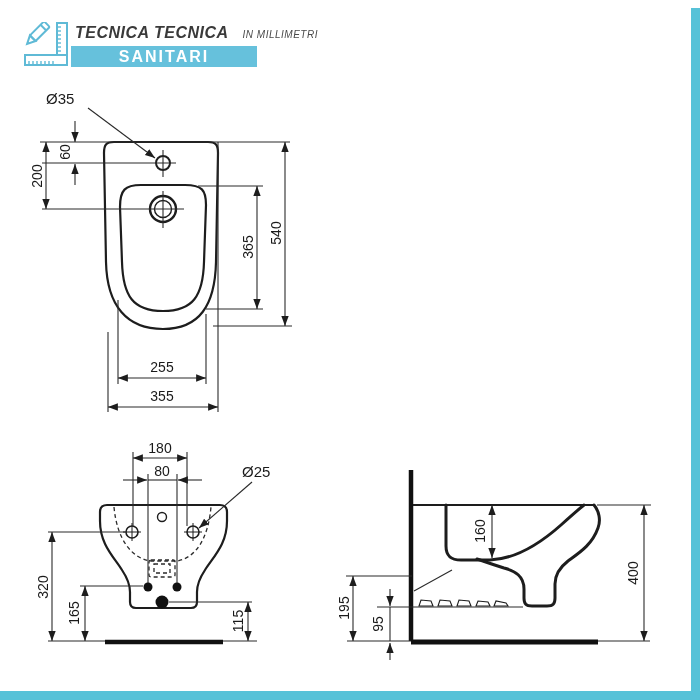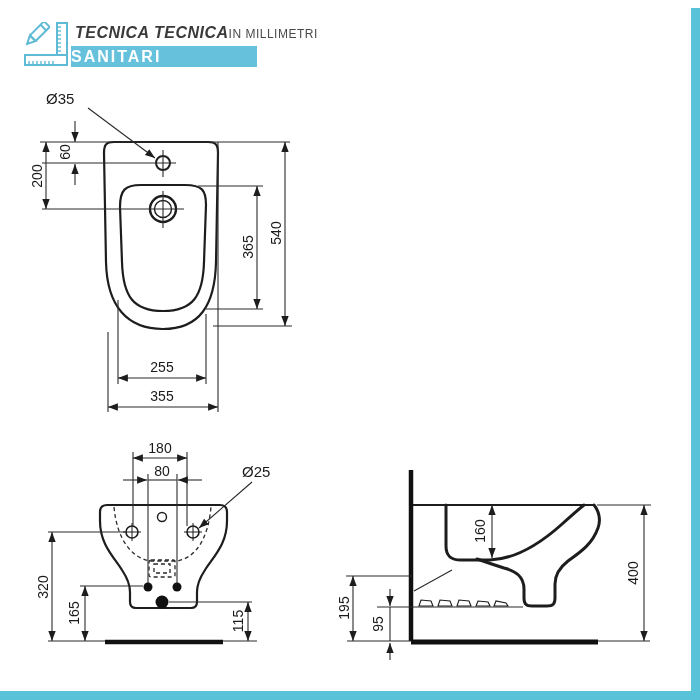--- a/index.html
+++ b/index.html
@@ -8,23 +8,23 @@
     font-family:"Liberation Sans",sans-serif;overflow:hidden;
   }
   
   .border-right{position:absolute;top:8px;right:0;width:9px;height:692px;background:#57c2d8;}
   .border-bottom{position:absolute;left:0;bottom:0;width:700px;height:9px;background:#57c2d8;}
 
   
   .header-icon{position:absolute;left:24px;top:22px;width:46px;height:46px;}
   .title-row{position:absolute;left:75px;top:24px;white-space:nowrap;}
   .title{font-size:16px;font-weight:bold;font-style:italic;color:#3a3a3a;letter-spacing:.5px;}
-  .subtitle{font-size:12px;color:#4a4a4a;letter-spacing:.5px;}
+  .subtitle{font-size:10px;font-style:italic;color:#4a4a4a;margin-left:14px;letter-spacing:.5px;}
   .band{position:absolute;left:71px;top:46px;width:186px;height:21px;background:#66c1dc;
-        display:flex;align-items:center;}
+        display:flex;align-items:center;justify-content:center;}
   .band span{color:#ffffff;font-size:16px;font-weight:bold;letter-spacing:2px;line-height:21px;}
 
   
   .sheet{position:absolute;left:0;top:0;width:700px;height:700px;}
   .outline{fill:none;stroke:#1d1d1d;stroke-width:2.2;stroke-linejoin:round;stroke-linecap:round;}
   .thick{fill:none;stroke:#1d1d1d;stroke-width:3;stroke-linejoin:round;stroke-linecap:round;}
   .dimline{fill:none;stroke:#2b2b2b;stroke-width:1.1;}
   .dashed{fill:none;stroke:#2b2b2b;stroke-width:1.3;stroke-dasharray:4 3;}
   .dim{font-family:"Liberation Sans",sans-serif;font-size:14px;fill:#1a1a1a;}
   .dia{font-family:"Liberation Sans",sans-serif;font-size:15px;fill:#1a1a1a;}

